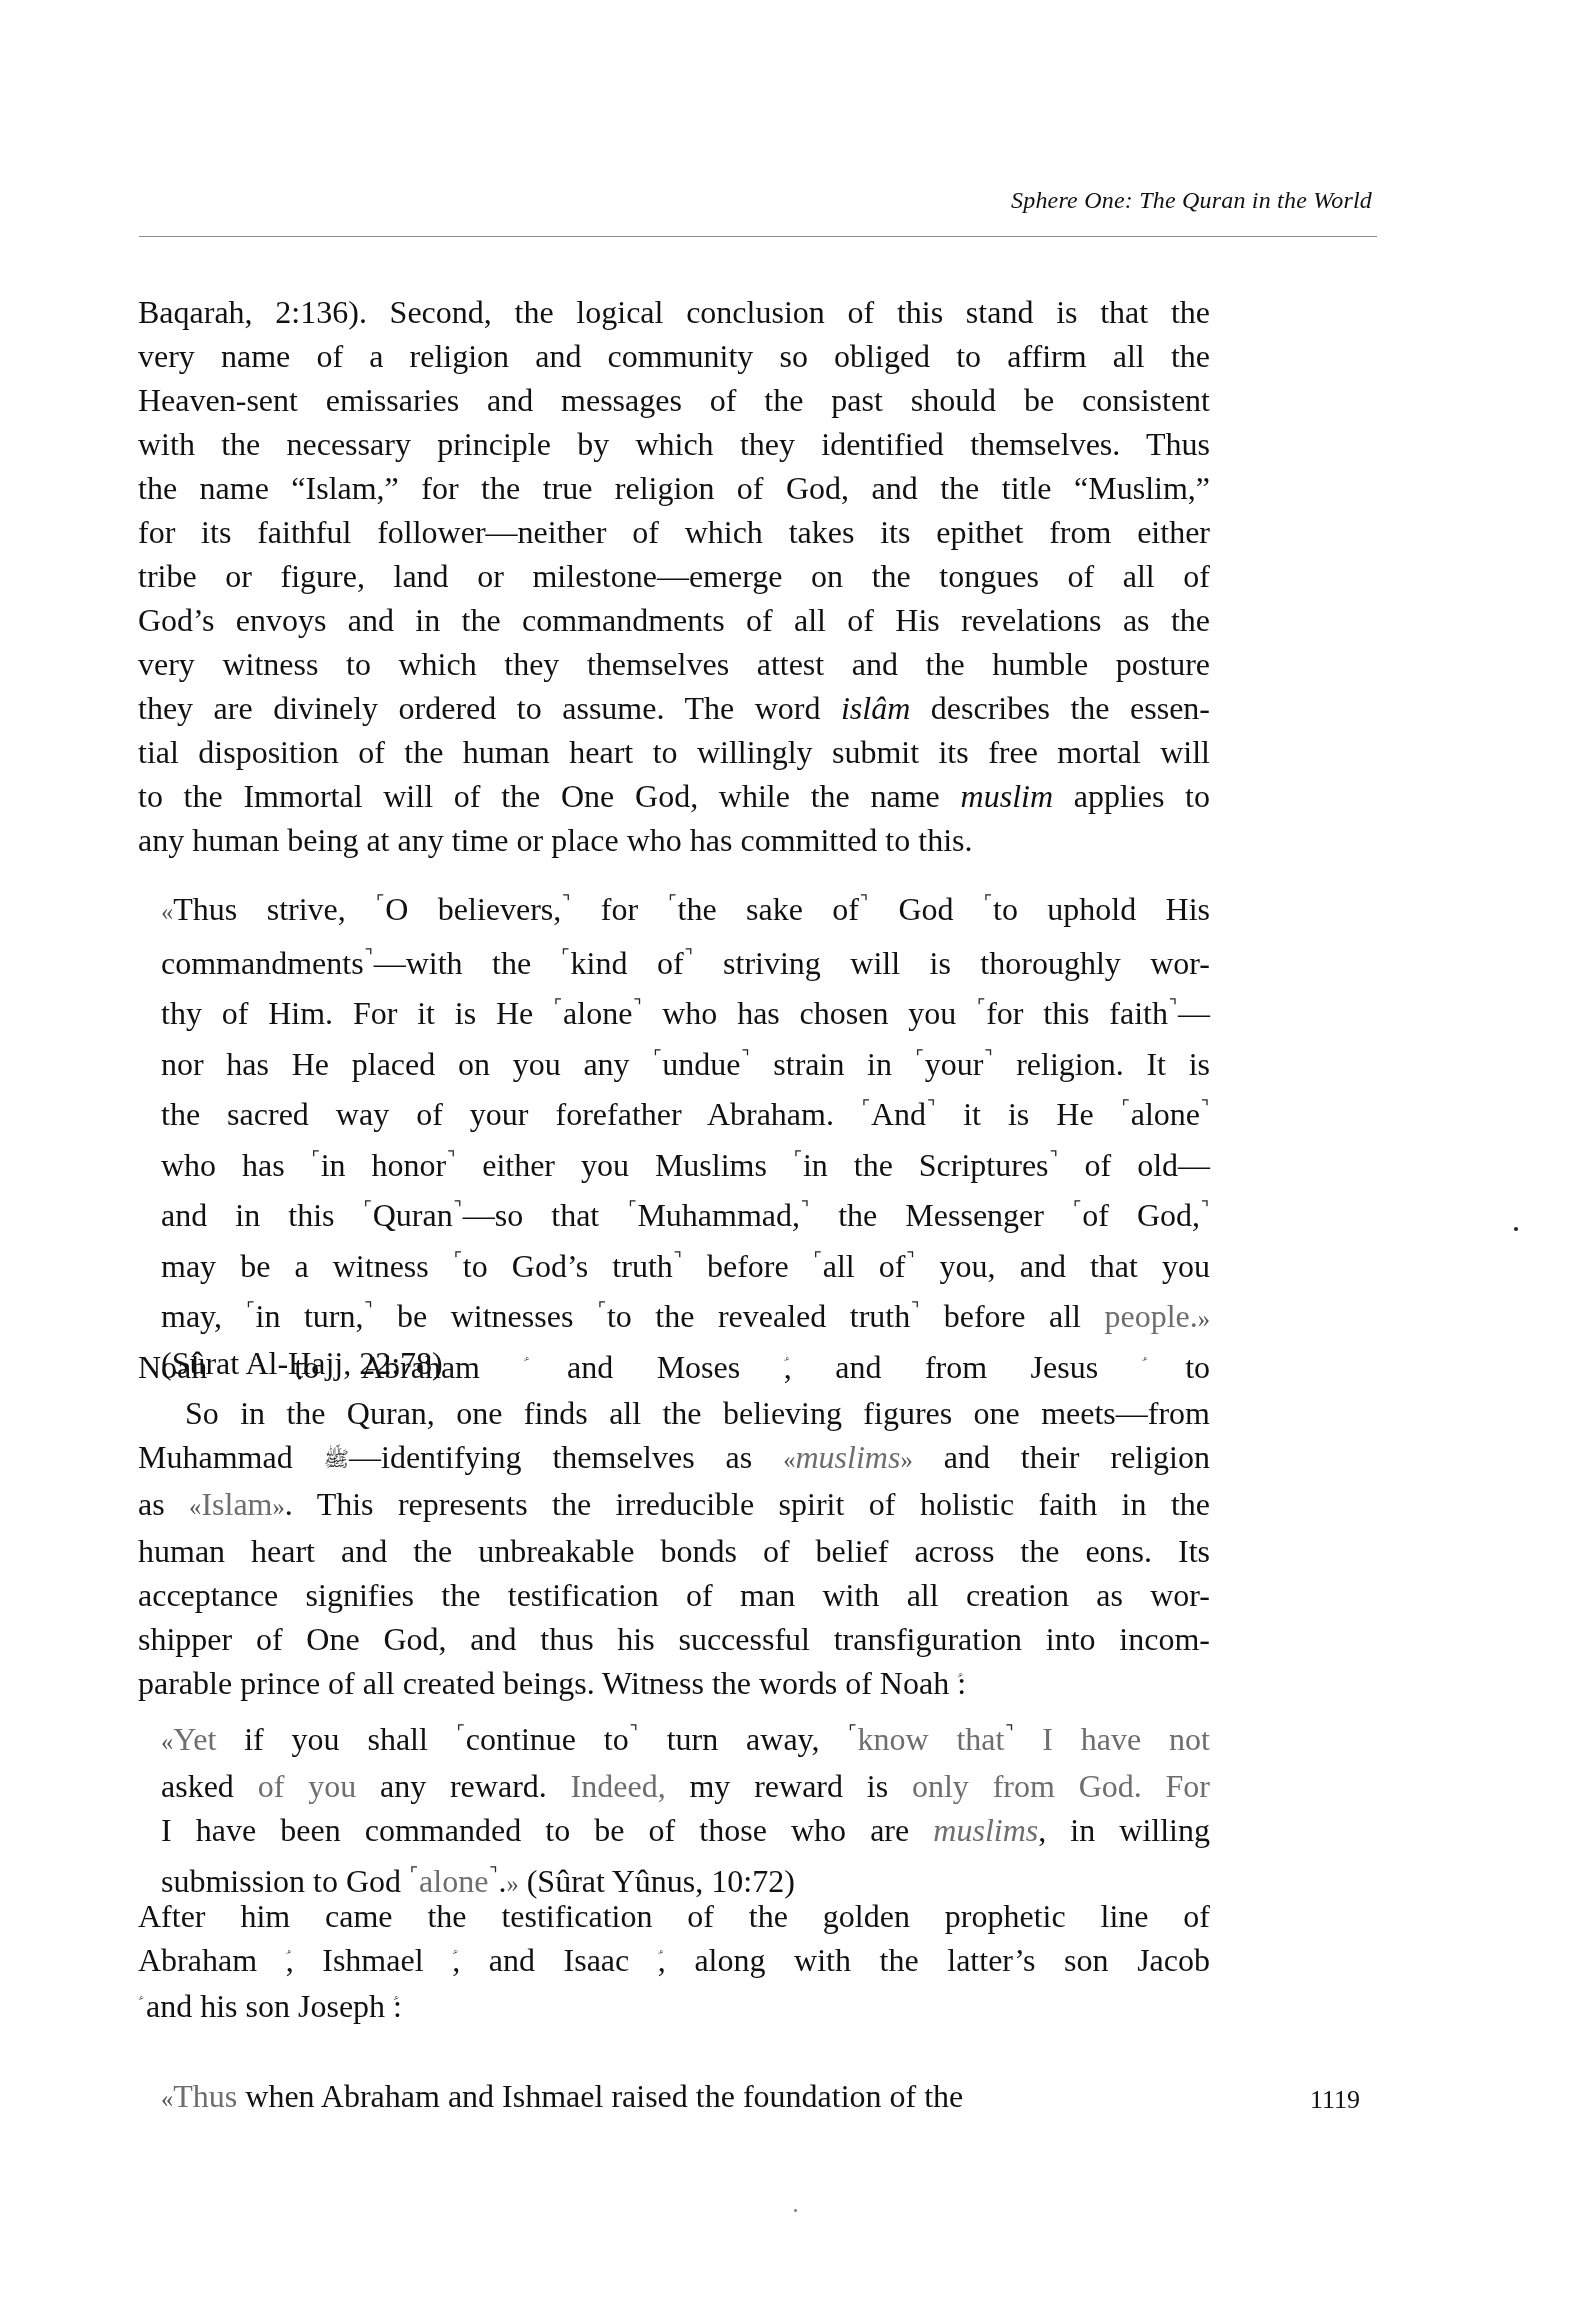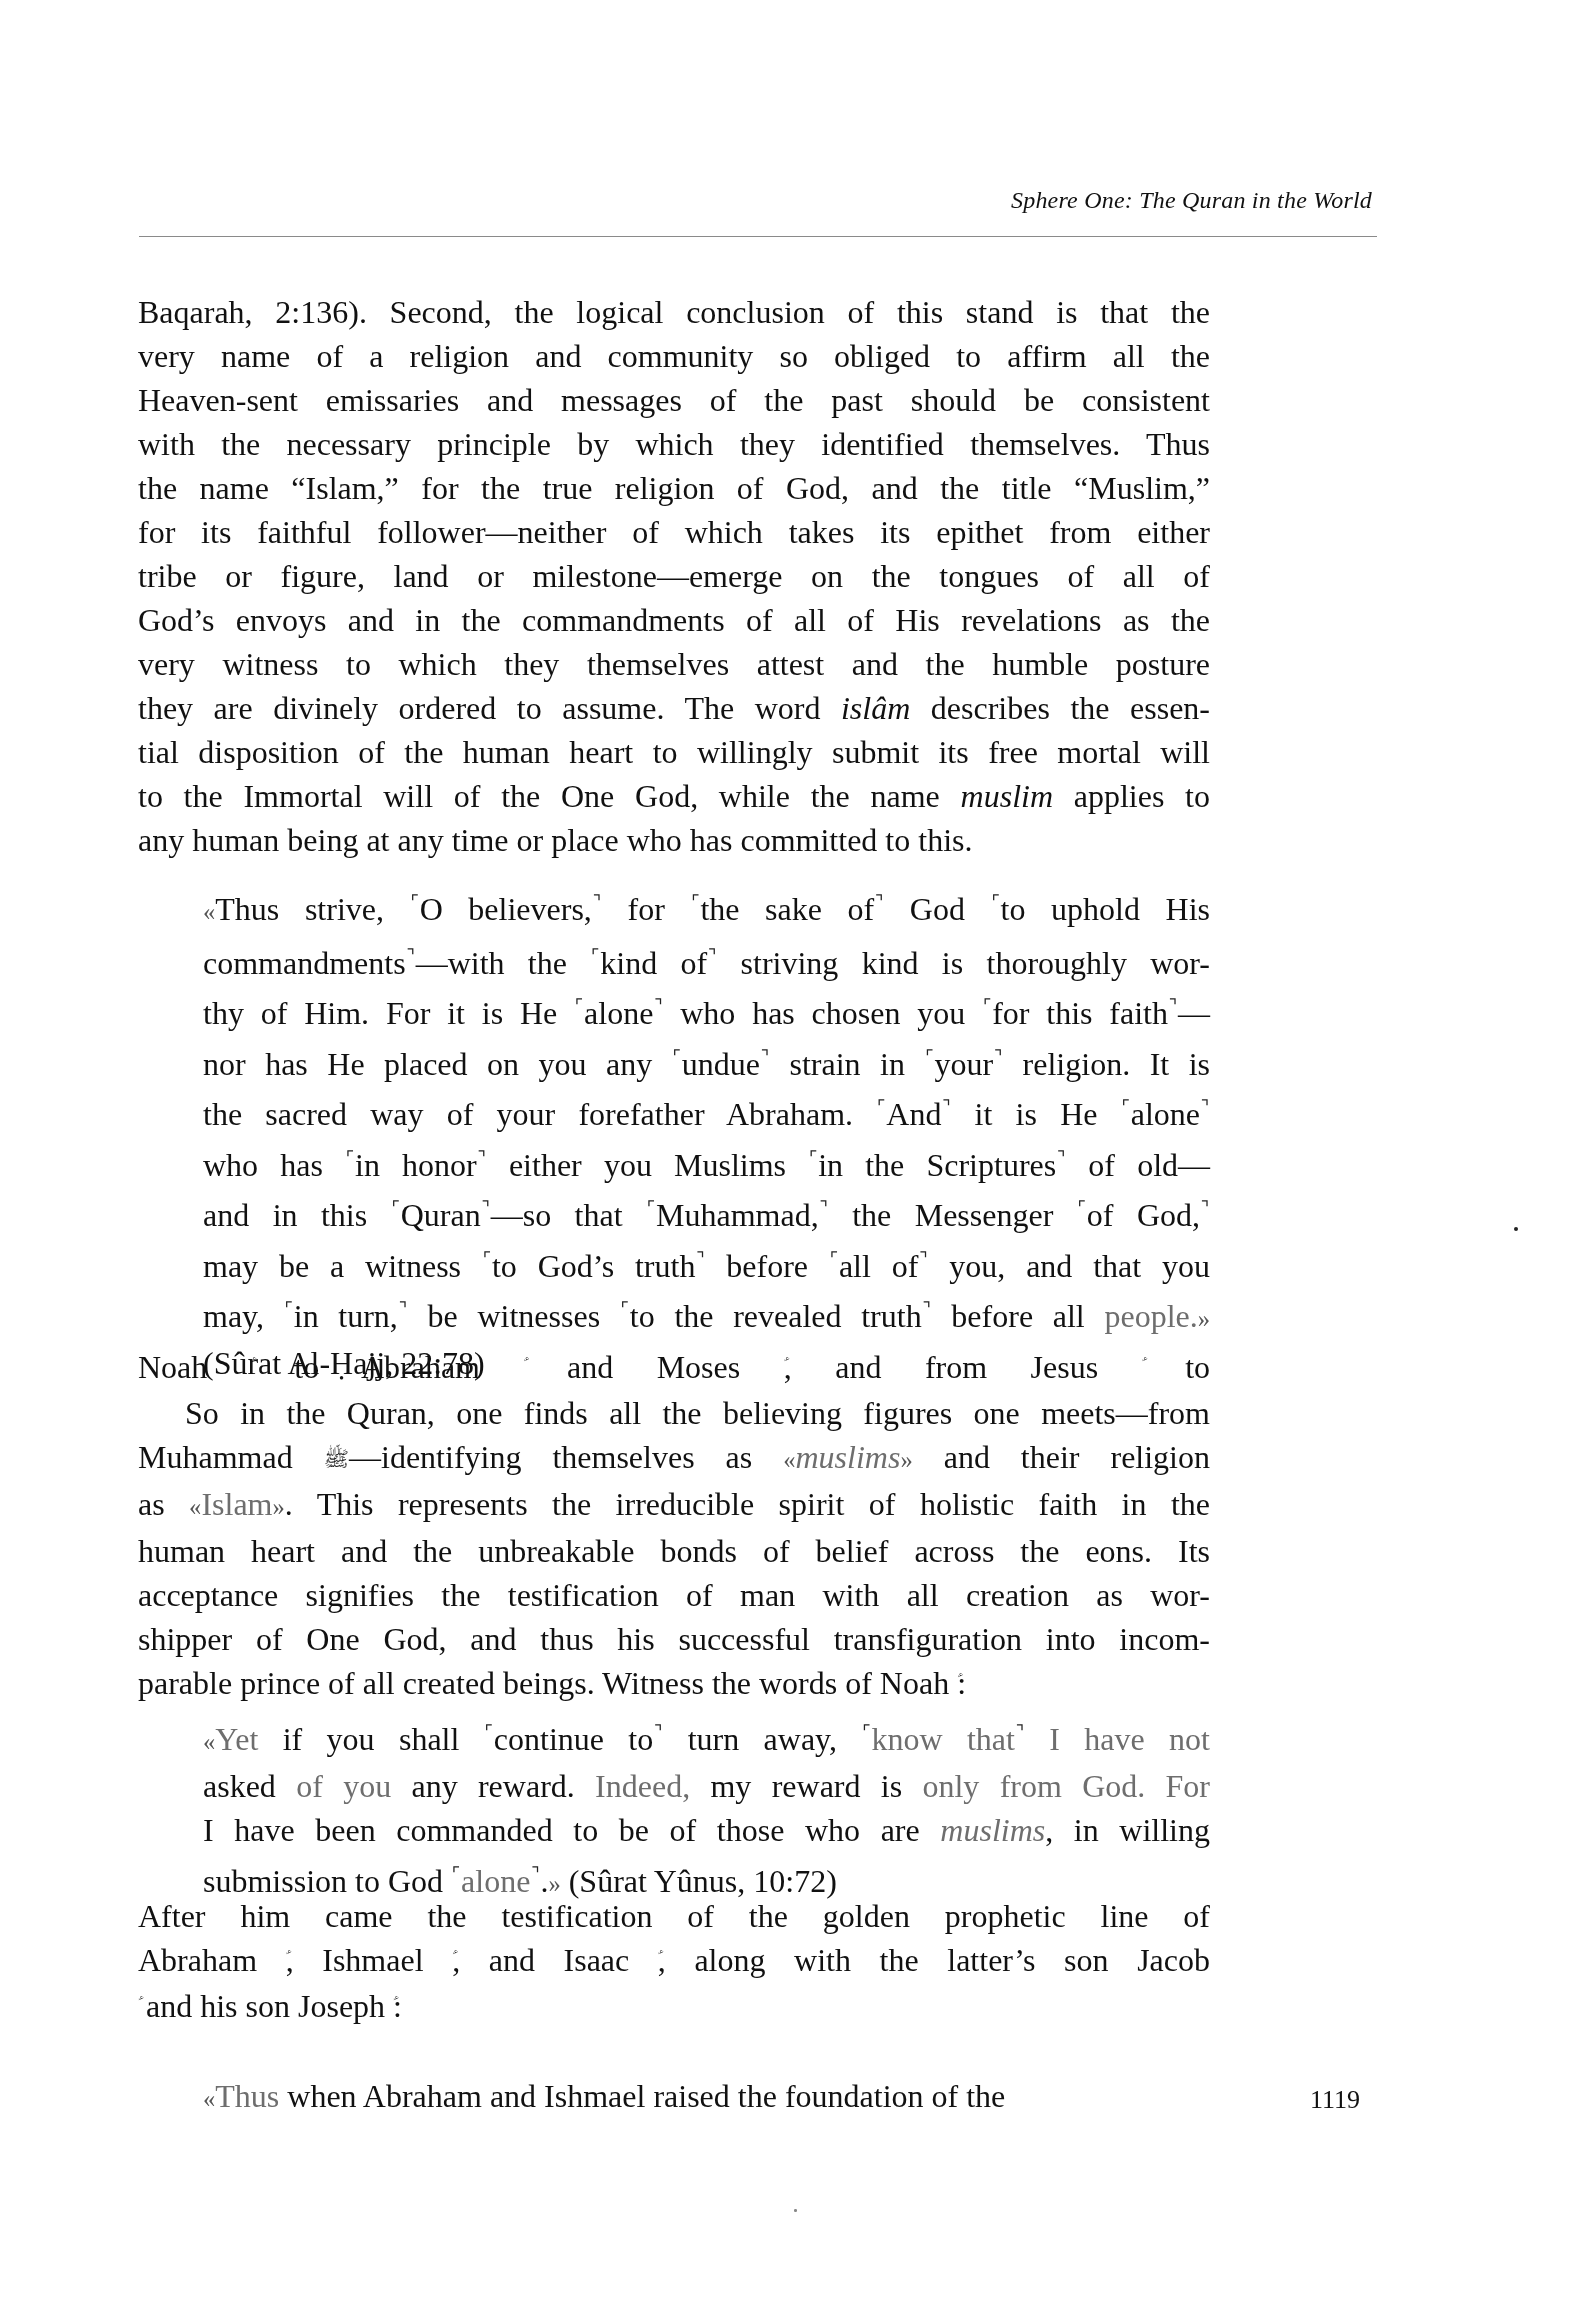--- a/index.html
+++ b/index.html
@@ -6,21 +6,21 @@
   body { width: 1595px; height: 2319px; position: relative; overflow: hidden;
          font-family: "Liberation Serif", "DejaVu Serif", serif; color: #111; }
   .running-head { position: absolute; top: 187px; right: 223px; font-style: italic;
          font-size: 24px; letter-spacing: 0.2px; color: #111; white-space: nowrap; }
   .rule { position: absolute; top: 236px; left: 139px; width: 1238px; height: 0;
          border-top: 1.6px solid #8a8a8a; }
   .text-block { position: absolute; left: 138px; width: 1072px; }
   .para { font-size: 32px; line-height: 44px; text-align: justify; margin: 0; }
   .para .ln { display: block; text-align: justify; text-align-last: justify; white-space: nowrap; }
   .para .ln.last { text-align-last: left; }
-  .quote { margin-left: 65px; }
+  .quote { margin-left: 23px; }
   em, .it { font-style: italic; }
   .lt { color: #6e6e6e; }
   .br { font-size: 18px; vertical-align: 11.5px; color: #222; margin: 0 0.8px; }
   .orn { color: #555; font-size: 24.6px; }
   .hon { font-size: 21px; color: #222; vertical-align: 1.6px; letter-spacing: -0.8px; }
   .page-number { position: absolute; top: 2085px; left: 1310px; font-size: 26px; color: #111; }
   .speck { position: absolute; width: 4.1px; height: 4.1px; background: #222; border-radius: 50%; }
 </style>
 </head>
 <body>
@@ -42,21 +42,21 @@
         <span class="ln"><span>very witness to which they themselves attest and the humble posture</span></span>
         <span class="ln"><span>they are divinely ordered to assume. The word </span><span class="it">islâm</span><span> describes the essen-</span></span>
         <span class="ln"><span>tial disposition of the human heart to willingly submit its free mortal will</span></span>
         <span class="ln"><span>to the Immortal will of the One God, while the name </span><span class="it">muslim</span><span> applies to</span></span>
         <span class="ln last"><span>any human being at any time or place who has committed to this.</span></span>
       </p>
     </div>
   <div class="text-block" style="top: 880px; left: 138px;">
       <p class="para quote">
         <span class="ln"><span class="orn">«</span><span>Thus strive, </span><span class="br">⌜</span><span>O believers,</span><span class="br">⌝</span><span> for </span><span class="br">⌜</span><span>the sake of</span><span class="br">⌝</span><span> God </span><span class="br">⌜</span><span>to uphold His</span></span>
-        <span class="ln"><span>commandments</span><span class="br">⌝</span><span>—with the </span><span class="br">⌜</span><span>kind of</span><span class="br">⌝</span><span> striving kind is thoroughly wor-</span></span>
+        <span class="ln"><span>commandments</span><span class="br">⌝</span><span>—with the </span><span class="br">⌜</span><span>kind of</span><span class="br">⌝</span><span> striving will is thoroughly wor-</span></span>
         <span class="ln"><span>thy of Him. For it is He </span><span class="br">⌜</span><span>alone</span><span class="br">⌝</span><span> who has chosen you </span><span class="br">⌜</span><span>for this faith</span><span class="br">⌝</span><span>—</span></span>
         <span class="ln"><span>nor has He placed on you any </span><span class="br">⌜</span><span>undue</span><span class="br">⌝</span><span> strain in </span><span class="br">⌜</span><span>your</span><span class="br">⌝</span><span> religion. It is</span></span>
         <span class="ln"><span>the sacred way of your forefather Abraham. </span><span class="br">⌜</span><span>And</span><span class="br">⌝</span><span> it is He </span><span class="br">⌜</span><span>alone</span><span class="br">⌝</span></span>
         <span class="ln"><span>who has </span><span class="br">⌜</span><span>in honor</span><span class="br">⌝</span><span> either you Muslims </span><span class="br">⌜</span><span>in the Scriptures</span><span class="br">⌝</span><span> of old—</span></span>
         <span class="ln"><span>and in this </span><span class="br">⌜</span><span>Quran</span><span class="br">⌝</span><span>—so that </span><span class="br">⌜</span><span>Muhammad,</span><span class="br">⌝</span><span> the Messenger </span><span class="br">⌜</span><span>of God,</span><span class="br">⌝</span></span>
         <span class="ln"><span>may be a witness </span><span class="br">⌜</span><span>to God’s truth</span><span class="br">⌝</span><span> before </span><span class="br">⌜</span><span>all of</span><span class="br">⌝</span><span> you, and that you</span></span>
         <span class="ln"><span>may, </span><span class="br">⌜</span><span>in turn,</span><span class="br">⌝</span><span> be witnesses </span><span class="br">⌜</span><span>to the revealed truth</span><span class="br">⌝</span><span> before all </span><span class="lt">people.</span><span class="orn">»</span></span>
         <span class="ln last"><span>(Sûrat Al-Ḥajj, 22:78)</span></span>
       </p>
     </div>

